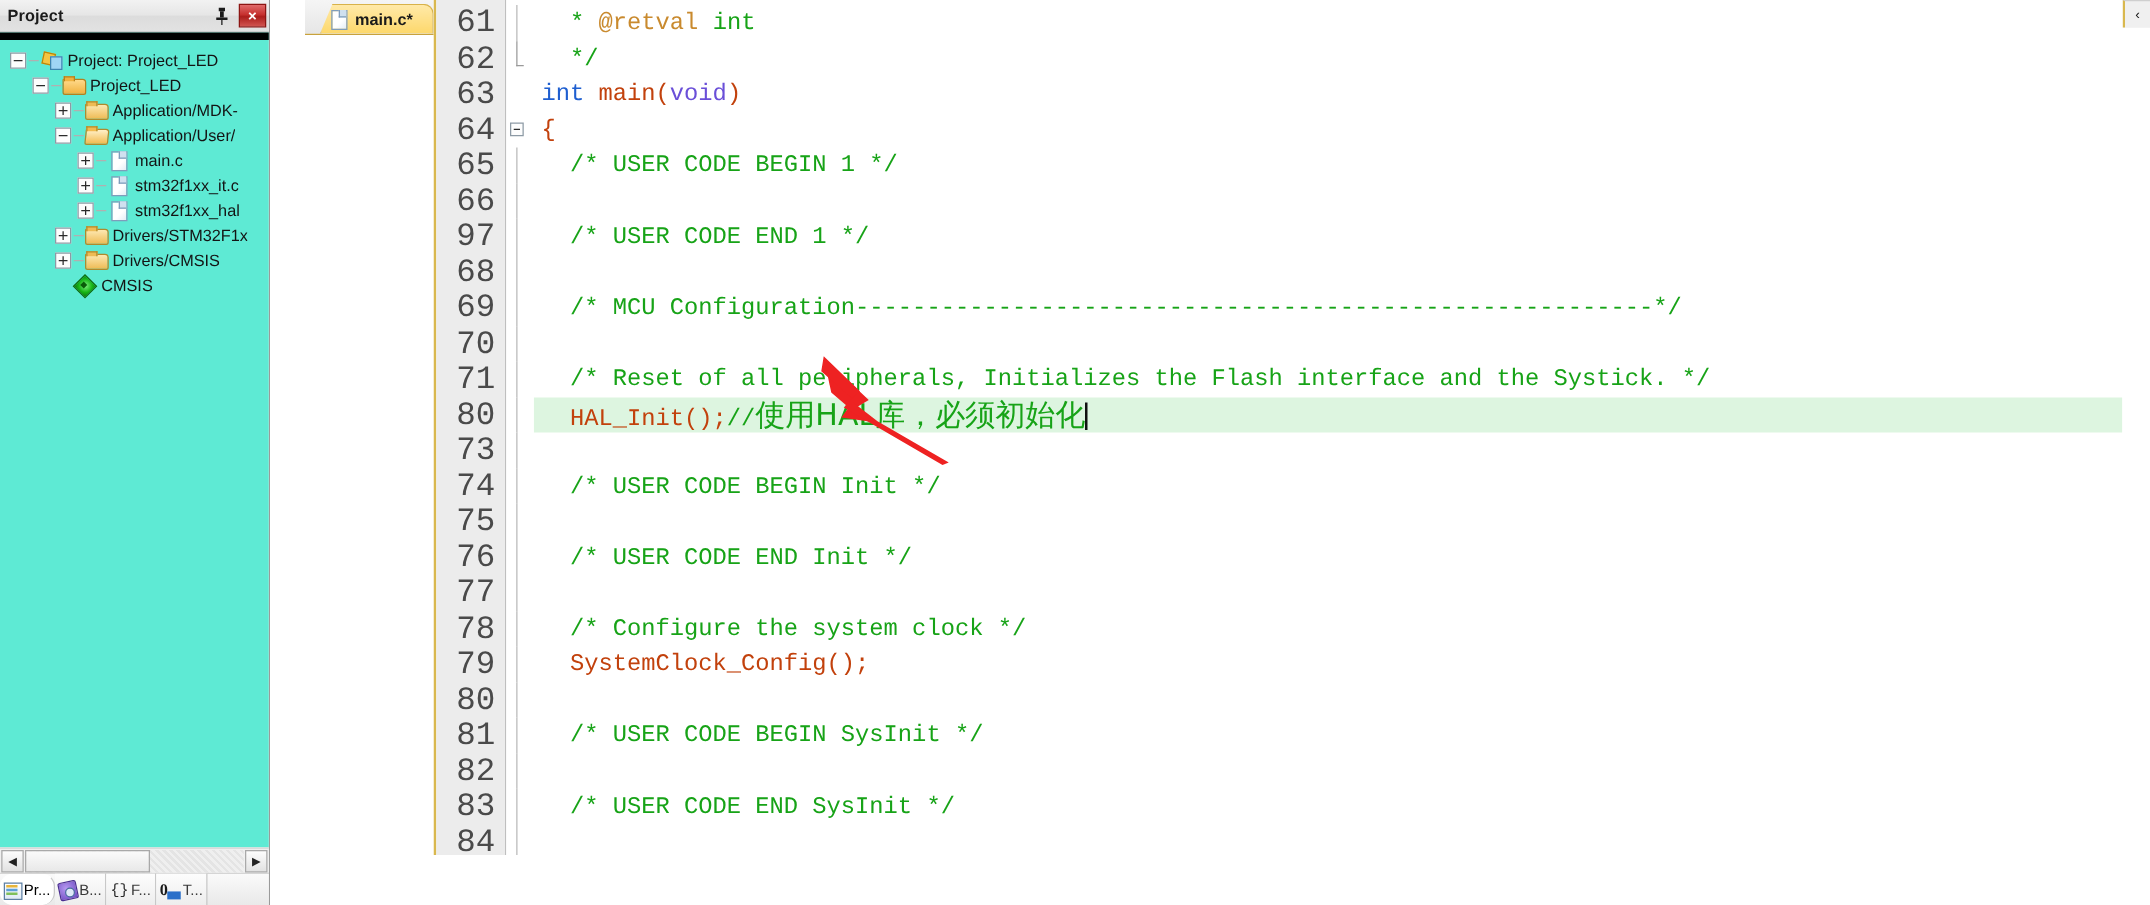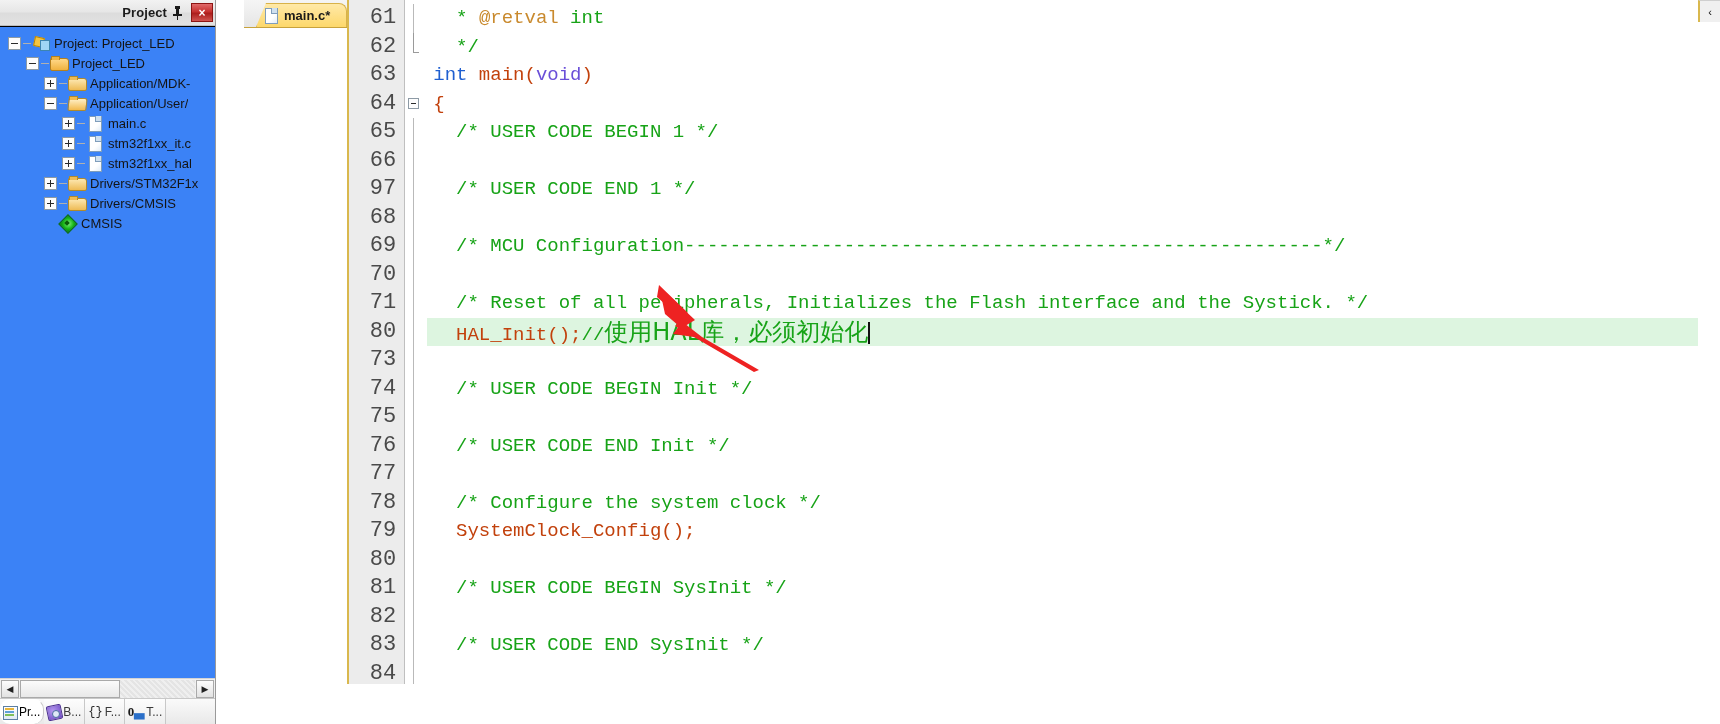--- a/index.html
+++ b/index.html
@@ -31,21 +31,20 @@
     flex: 0 0 216px;
   }
   #project-titlebar {
     height: 26px;
     background: linear-gradient(to bottom, #f2f2f2 0%, #e6e6e6 48%, #dcdcdc 52%, #e2e2e2 100%);
     border-bottom: 1px solid #bdbdbd;
     display: flex;
     align-items: center;
     padding: 0 2px 0 6px;
     flex: 0 0 26px;
-    text-align: right;
   }
   #project-title {
     font-size: 13px;
     font-weight: bold;
     color: #1b1b1b;
     flex: 1 1 auto;
     letter-spacing: 0.1px;
   }
   .tb-btn {
     width: 20px; height: 20px;
@@ -60,25 +59,25 @@
     border: 1px solid #8c1513;
     color: #ffffff;
     font-size: 12px; font-weight: bold;
     display: flex; align-items: center; justify-content: center;
     margin-left: 4px;
     line-height: 1;
   }
 
   #tree-area {
     flex: 1 1 auto;
-    background: #3b82f6;
+    background: #5eead4;
     overflow: hidden;
     padding: 6px 0 0 0;
     position: relative;
-    border-top: 1px solid #000000;
+    border-top: 6px solid #000000;
   }
   .tree-row {
     display: flex;
     align-items: center;
     height: 20px;
     font-size: 13px;
     color: #141414;
     white-space: nowrap;
     padding-left: 2px;
   }
@@ -305,21 +304,21 @@
     position: relative;
     border-left: 2px solid #d9b84e;
   }
   #gutter {
     width: 56px;
     flex: 0 0 56px;
     background: #ececec;
     border-right: 1px solid #bfbfbf;
     text-align: right;
     font-family: "Liberation Mono", monospace;
-    font-size: 22px;
+    font-size: 26px;
     color: #4a4a4a;
     padding-top: 4px;
     user-select: none;
   }
   #fold-col {
     width: 22px;
     flex: 0 0 22px;
     background: #ffffff;
     position: relative;
     padding-top: 4px;

